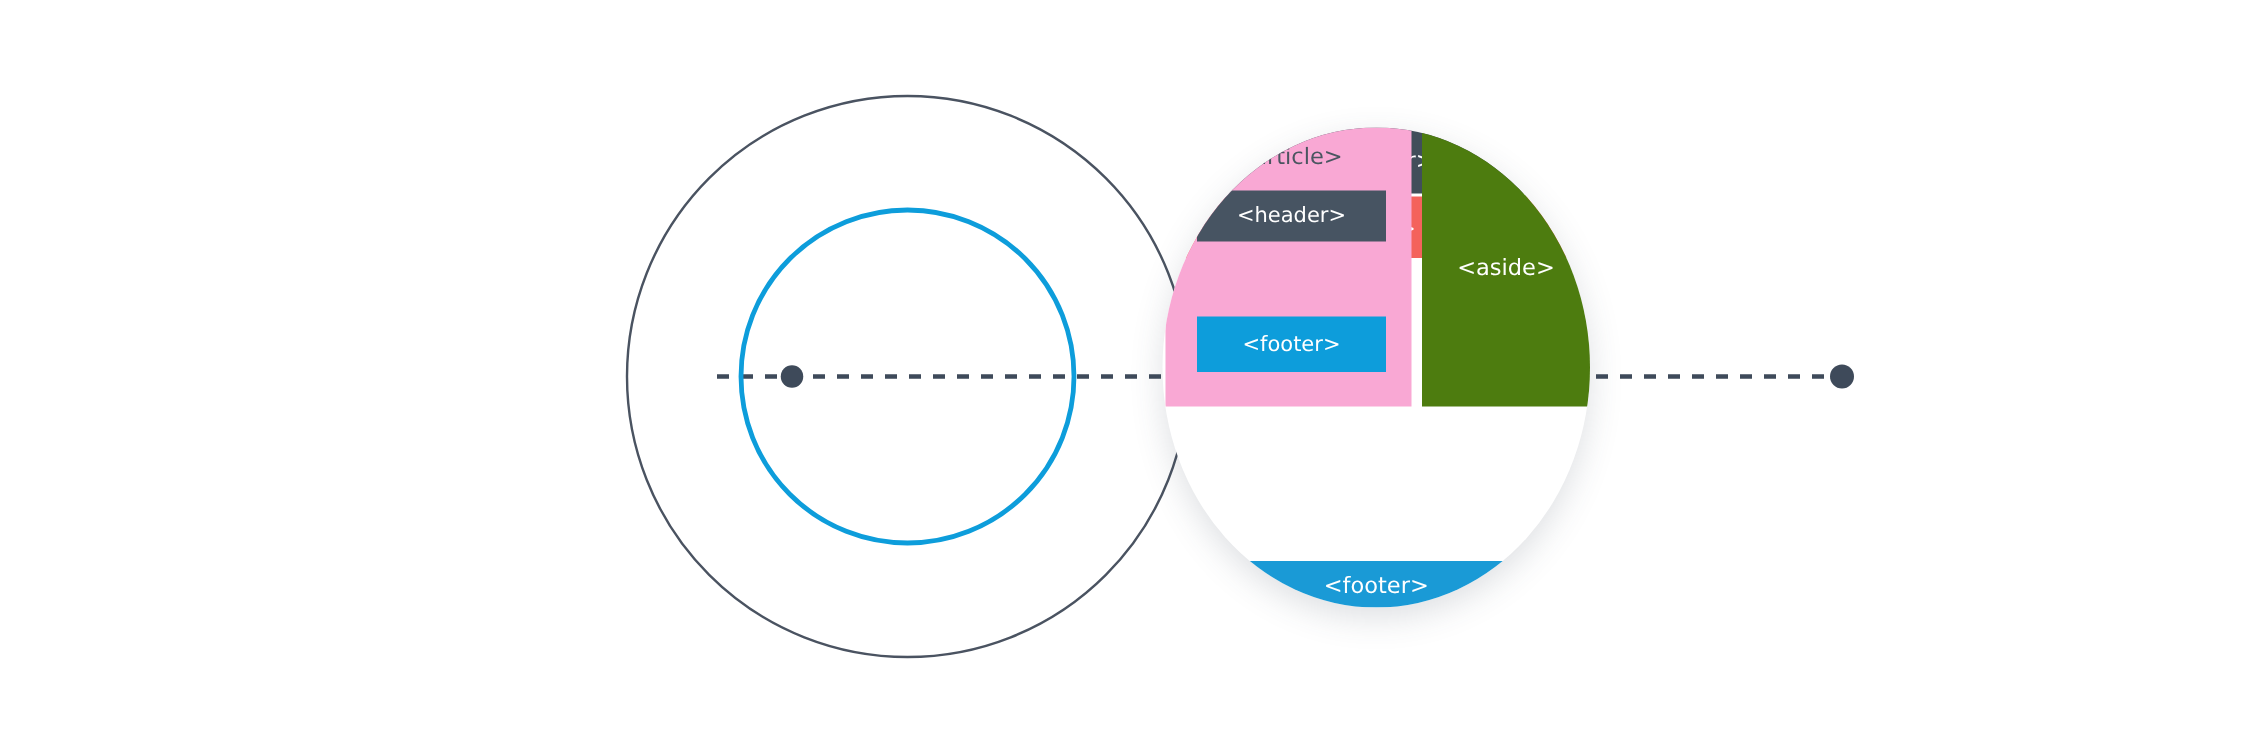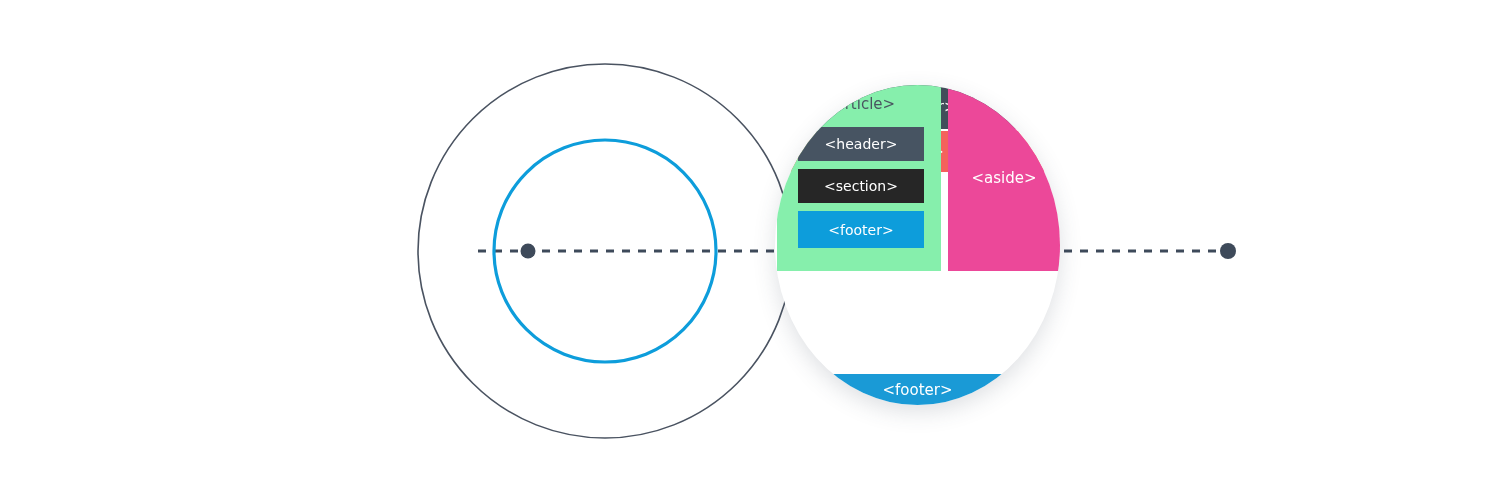--- a/index.html
+++ b/index.html
@@ -112,21 +112,21 @@
     width: 285px;
     height: 186px;
     background: transparent;
   }
   .blk-article {
     position: absolute;
     left: 2px;
     top: 0px;
     width: 164px;
     height: 186px;
-    background: #86efac;
+    background: #f9a8d4;
     box-sizing: border-box;
   }
   .article-label {
     position: absolute;
     left: 0;
     top: 10px;
     width: 164px;
     text-align: center;
     color: #4a5560;
     font-size: 15px;
@@ -157,21 +157,21 @@
     top: 126px;
     height: 37px;
     background: #0d9ddb;
   }
   .blk-aside {
     position: absolute;
     left: 173px;
     top: 0px;
     width: 112px;
     height: 186px;
-    background: #ec4899;
+    background: #4d7c0f;
     display: flex;
     align-items: center;
     justify-content: center;
     color: #ffffff;
     font-size: 15px;
     box-sizing: border-box;
   }
   .blk-footer {
     left: 0px;
     top: 289px;
@@ -216,23 +216,20 @@
 
         <div class="blk-main">
 
           <div class="blk-article">
             <div class="article-label">&lt;article&gt;</div>
 
             <div class="sub sub-header">
               <span>&lt;header&gt;</span>
             </div>
 
-            <div class="sub sub-section">
-              <span>&lt;section&gt;</span>
-            </div>
 
             <div class="sub sub-footer">
               <span>&lt;footer&gt;</span>
             </div>
           </div>
 
           <div class="blk-aside">
             <span>&lt;aside&gt;</span>
           </div>
 

